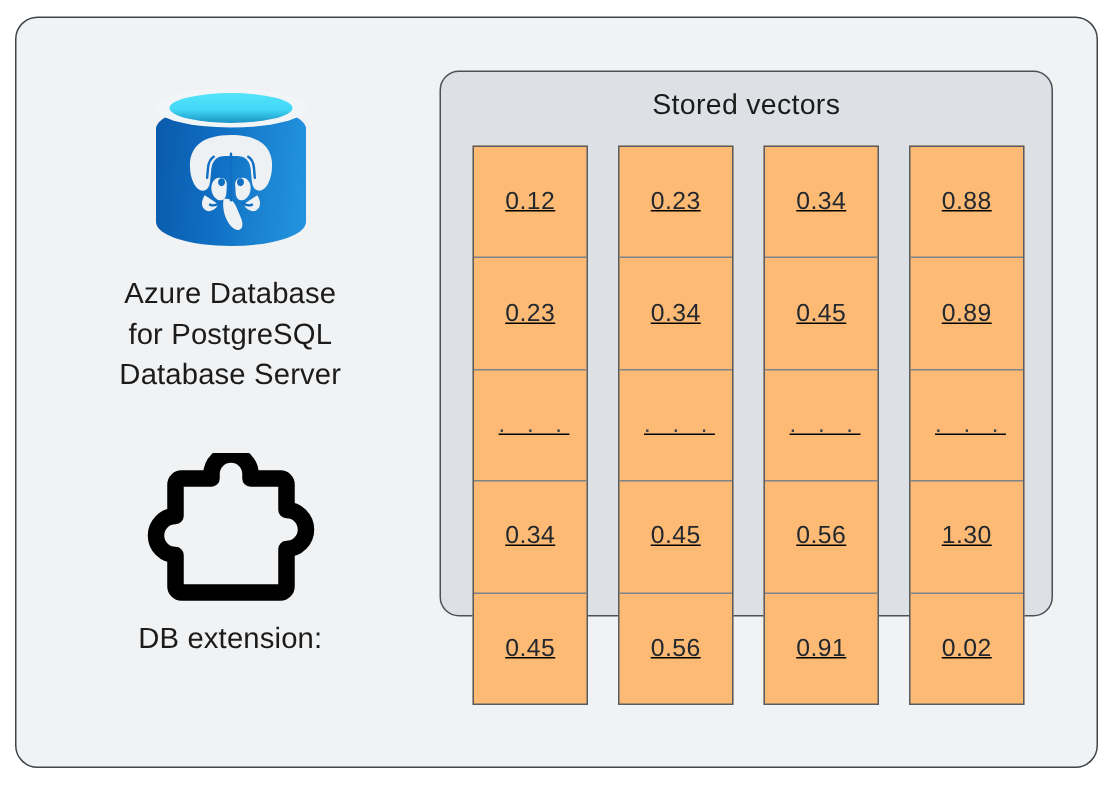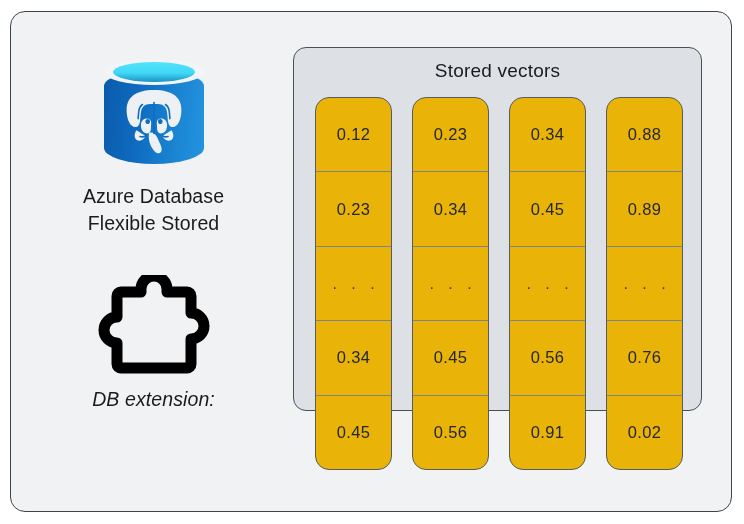--- a/index.html
+++ b/index.html
@@ -90,21 +90,21 @@
   }
 
   .caption {
     text-align: center;
     color: #1b1b1b;
     font-size: 19.5px;
     line-height: 27px;
     letter-spacing: 0.1px;
   }
   #azure-caption { margin-top: 11px; }
-  #ext-caption  { margin-top: 7px; font-style: italic; }
+  #ext-caption  { margin-top: 7px; }
 
   
   #stored-vectors-panel {
     position: absolute;
     left: 282px;
     top: 35px;
     width: 409px;
     height: 364px;
     box-sizing: border-box;
     background: #DDE1E6;
@@ -124,26 +124,27 @@
     left: 21px;
     top: 49px;
     width: 368px;
     height: 373px;
     display: flex;
     justify-content: space-between;
   }
   .vector-column {
     width: 77px;
     box-sizing: border-box;
-    background: #eab308;
+    background: #fdba74;
     border: 1.3px solid #555c63;
-    border-radius: 14px;
+    border-radius: 0;
     display: flex;
     flex-direction: column;
     overflow: hidden;
+    text-decoration: underline;
   }
   .vector-cell {
     flex: 1 1 0;
     display: flex;
     align-items: center;
     justify-content: center;
     font-size: 16.5px;
     color: #23282e;
     border-bottom: 1.1px solid #7c848c;
     letter-spacing: 0.3px;
@@ -183,21 +184,22 @@
           <path d="M46.6 35.5c0 1.5-1 2.6-2.3 2.6-1.3 0-2.3-1.1-2.3-2.6s1-2.6 2.3-2.6c1.3 0 2.3 1.1 2.3 2.6z" fill="#0f6dc2" stroke="none"></path>
           <path d="M38 16.5v31"></path>
           <path d="M24 50.5c2.3.8 4.6.3 6.4-1.2"></path>
           <path d="M52 50.5c-2.3.8-4.6.3-6.4-1.2"></path>
         </g>
       </svg>
     </div>
 
     <div id="azure-caption" class="caption">
       <div>Azure Database</div>
-      <div>Flexible Stored</div>
+      <div>for PostgreSQL</div>
+      <div>Database Server</div>
     </div>
 
     <svg id="puzzle-icon" viewBox="0 0 112 104">
       <path d="M43 14
                a13 13 0 0 1 26 0
                v3 h20 a4 4 0 0 1 4 4
                v17
                a13 13 0 0 1 0 26
                v25 a4 4 0 0 1 -4 4
                h-66 a4 4 0 0 1 -4 -4
@@ -238,20 +240,20 @@
         <div class="vector-cell">0.45</div>
         <div class="vector-cell ellipsis">. . .</div>
         <div class="vector-cell">0.56</div>
         <div class="vector-cell">0.91</div>
       </div>
 
       <div class="vector-column">
         <div class="vector-cell">0.88</div>
         <div class="vector-cell">0.89</div>
         <div class="vector-cell ellipsis">. . .</div>
-        <div class="vector-cell">0.76</div>
+        <div class="vector-cell">1.30</div>
         <div class="vector-cell">0.02</div>
       </div>
 
     </div>
   </div>
 
 </div>
 
 </body></html>

